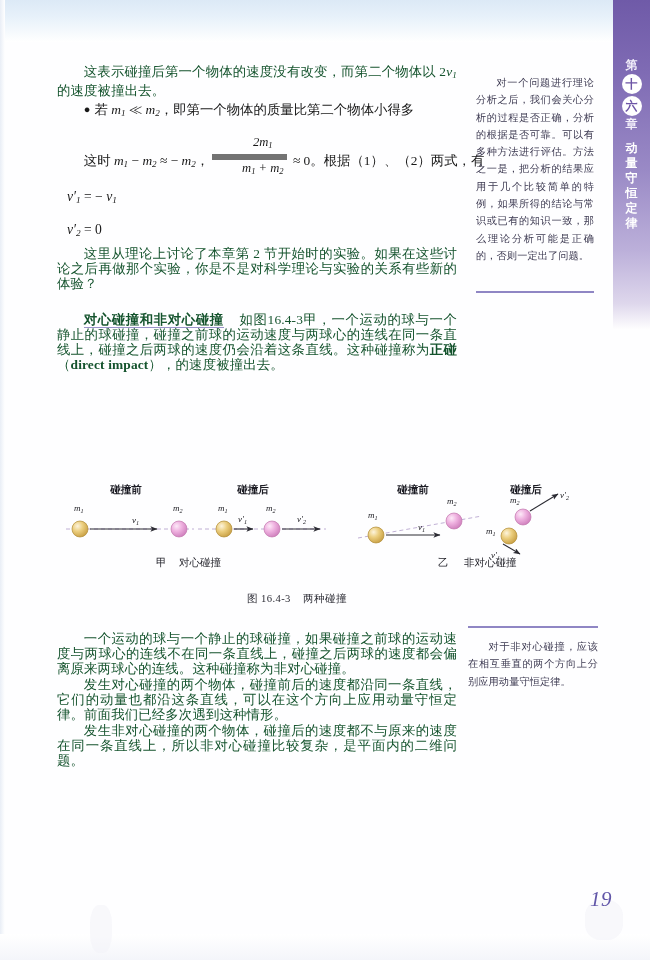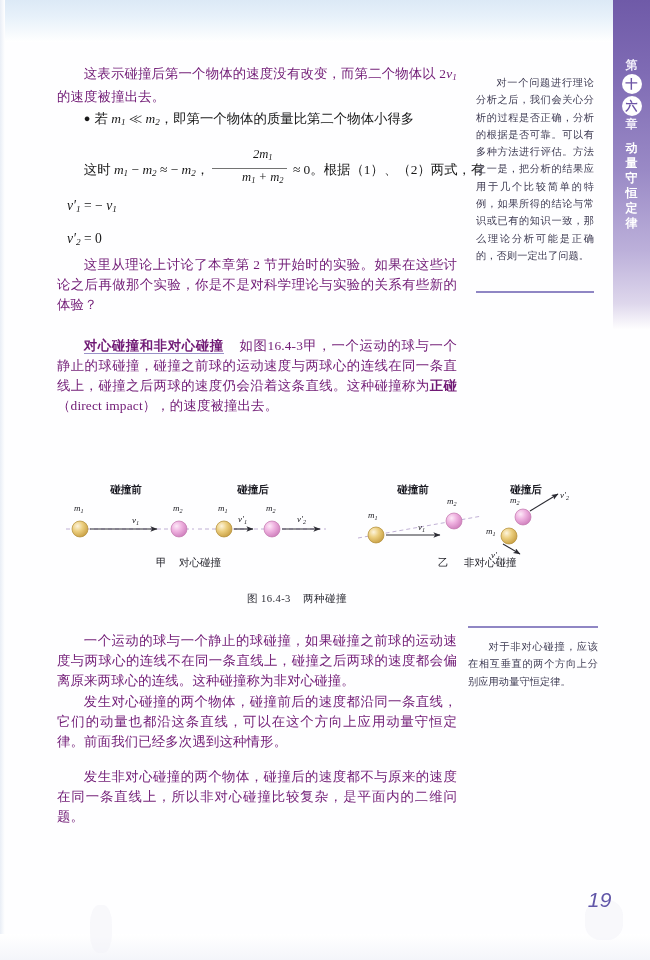--- a/index.html
+++ b/index.html
@@ -107,25 +107,25 @@
   
   #body-col {
     position: absolute;
     left: 57px;
     top: 64px;
     width: 400px;
   }
   p.para {
     margin: 0 0 0 0;
     font-size: 13.4px;
-    line-height: 20px;
+    line-height: 15px;
     text-align: justify;
     text-justify: inter-ideograph;
     letter-spacing: 0.15px;
-    color: #701a75;
+    color: #14532d;
   }
   p.indent { text-indent: 2em; }
 
   .mi { font-style: italic; font-family: "Liberation Serif", serif; }
   .sub { font-size: 0.68em; vertical-align: -0.25em; font-style: italic; }
 
   
   .bullet-line {
     font-size: 13.4px;
     line-height: 23.5px;
@@ -148,44 +148,44 @@
   }
   .frac {
     display: inline-block;
     vertical-align: -0.55em;
     text-align: center;
     font-size: 0.94em;
     margin: 0 3px;
   }
   .frac .num {
     display: block;
-    border-bottom: 1px solid #737373;
+    border-bottom: 6px solid #737373;
     padding: 0 3px 1px 3px;
-    line-height: 20px;
+    line-height: 15px;
   }
   .frac .den {
     display: block;
     padding: 1px 3px 0 3px;
     line-height: 15px;
   }
   .eq-center {
     font-size: 13.6px;
     line-height: 24px;
     margin: 5px 0 0 0;
     padding-left: 10px;
   }
 
   
   .runin {
     font-weight: 700;
     border-bottom: 1.6px solid #9a93c9;
     padding-bottom: 0;
   }
   .bold { font-weight: 700; }
-  .en-bold { font-weight: 400; font-family: "Liberation Serif", serif; }
+  .en-bold { font-weight: 700; font-family: "Liberation Serif", serif; }
 
   
   .side-note {
     position: absolute;
     font-family: "DejaVu Sans", sans-serif;
     font-size: 10.2px;
     line-height: 17.3px;
     color: #3d3a52;
     text-align: justify;
     text-justify: inter-ideograph;
@@ -231,21 +231,21 @@
     color: #2a2a33;
     font-family: "Liberation Serif", serif;
     letter-spacing: 0.4px;
   }
 
   
   #page-number {
     position: absolute;
     right: 38px;
     bottom: 48px;
-    font-family: Liberation Sans, sans-serif;
+    font-family: Liberation Serif, serif;
     font-style: italic;
     font-size: 21px;
     color: #6156a8;
     letter-spacing: 0.5px;
     margin-left: 48px;
   }
 
   
   .smudge {
     position: absolute;
@@ -379,18 +379,18 @@
         <text x="416" y="88" font-family="DejaVu Sans, sans-serif" font-size="10.5" fill="#1c1c24">非对心碰撞</text>
       </g>
     </svg>
   </div>
 
   <div class="fig-caption"><span>图 16.4-3</span>&nbsp;&nbsp;&nbsp;&nbsp;<span>两种碰撞</span></div>
 
   <div style="position:absolute;left:57px;top:631px;width:400px;">
     <p class="para indent">一个运动的球与一个静止的球碰撞，如果碰撞之前球的运动速度与两球心的连线不在同一条直线上，碰撞之后两球的速度都会偏离原来两球心的连线。这种碰撞称为非对心碰撞。</p>
     <p class="para indent" style="margin-top:1px;">发生对心碰撞的两个物体，碰撞前后的速度都沿同一条直线，它们的动量也都沿这条直线，可以在这个方向上应用动量守恒定律。前面我们已经多次遇到这种情形。</p>
-    <p class="para indent" style="margin-top:15px;">发生非对心碰撞的两个物体，碰撞后的速度都不与原来的速度在同一条直线上，所以非对心碰撞比较复杂，是平面内的二维问题。</p>
+    <p class="para indent" style="margin-top:1px;">发生非对心碰撞的两个物体，碰撞后的速度都不与原来的速度在同一条直线上，所以非对心碰撞比较复杂，是平面内的二维问题。</p>
   </div>
 
   <div id="page-number">19</div>
 
 </div>
 
 </body></html>

